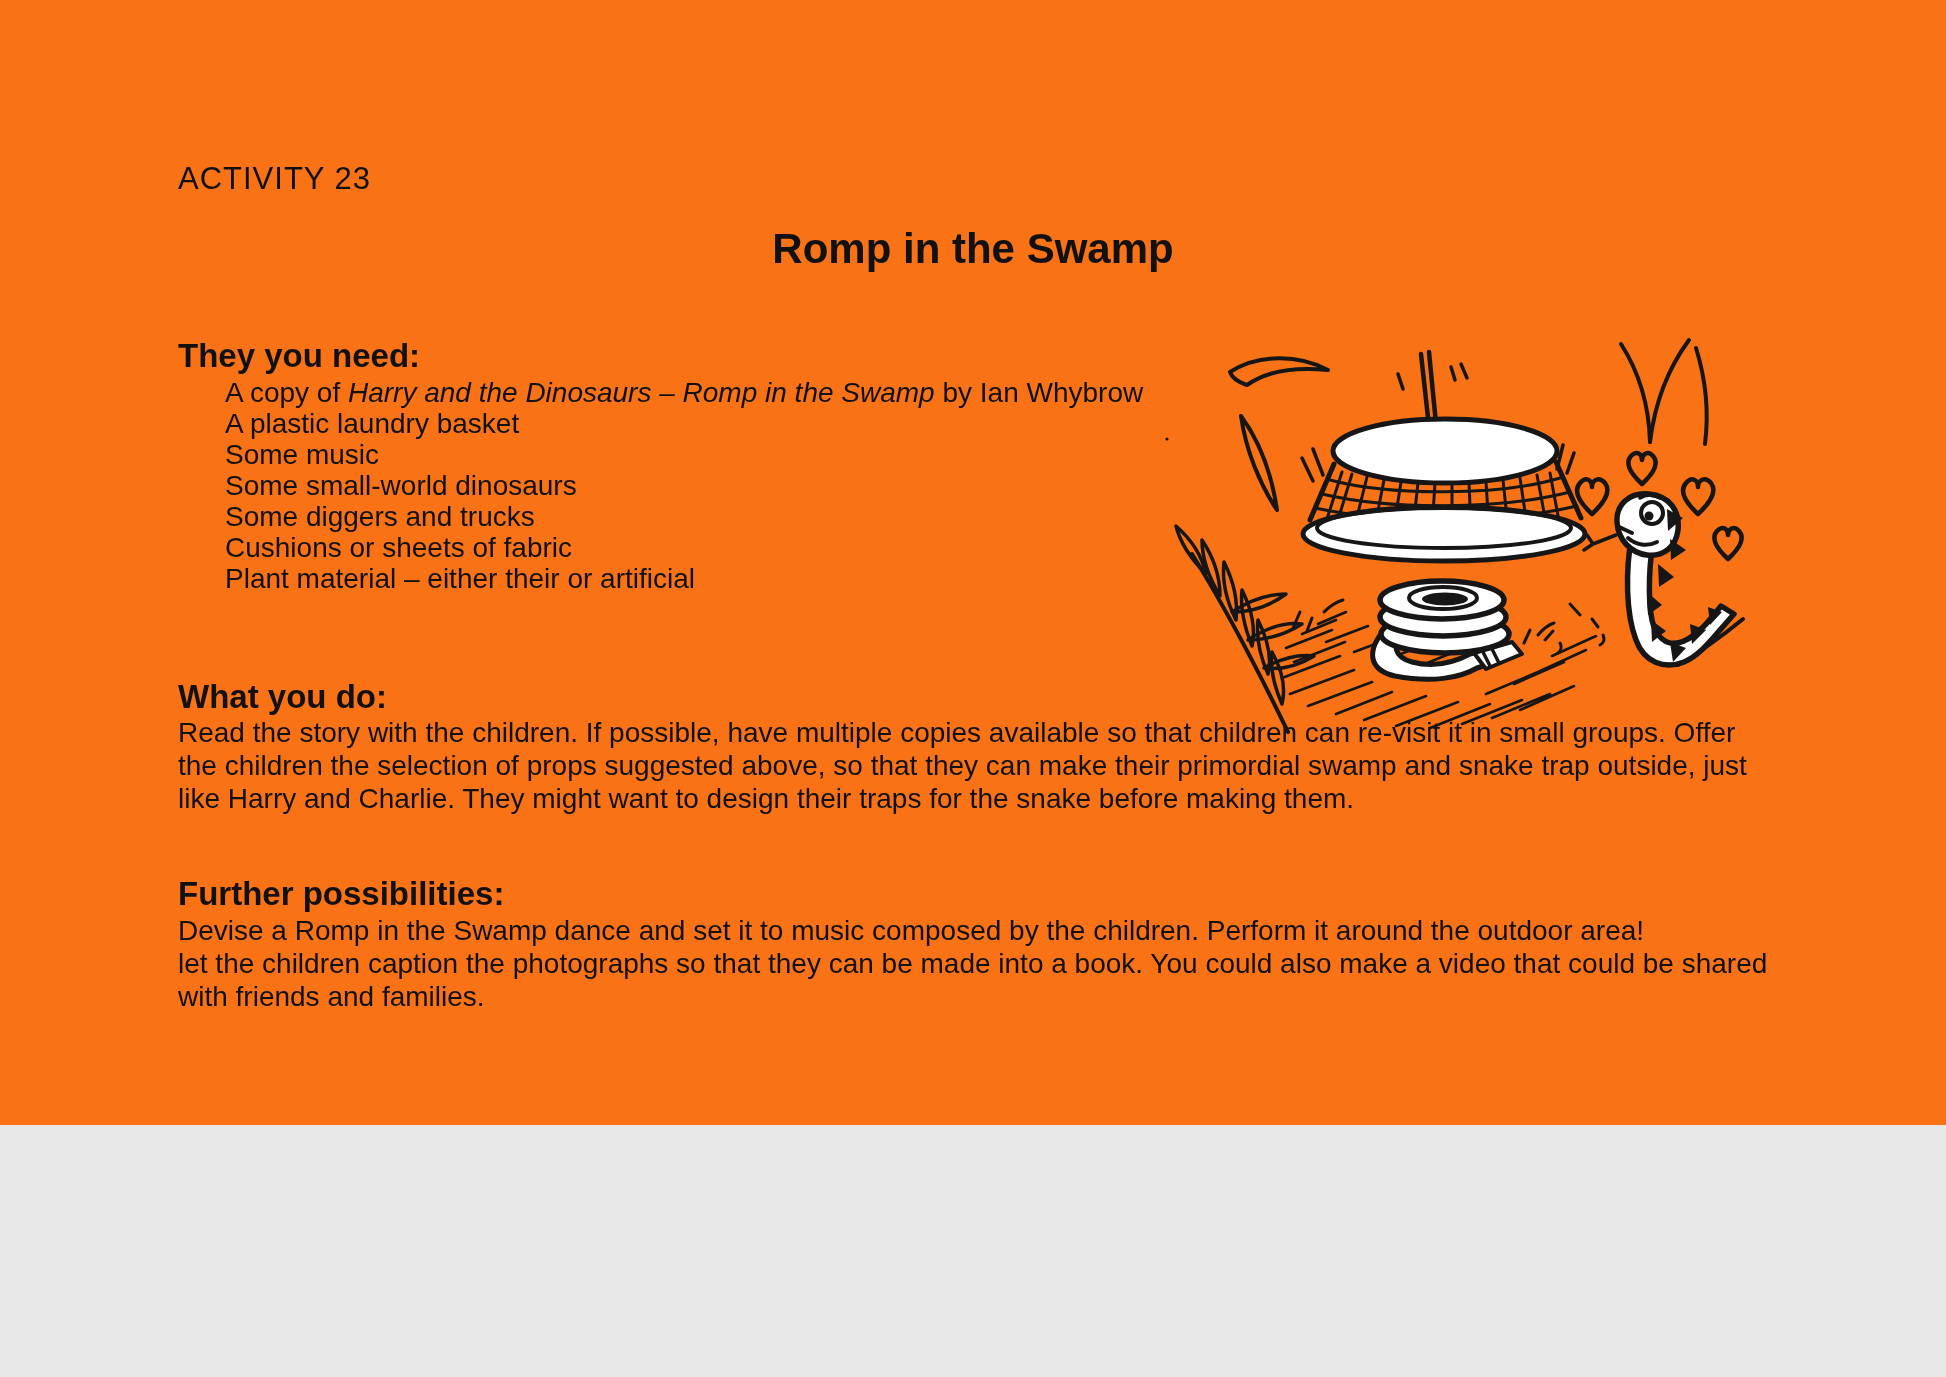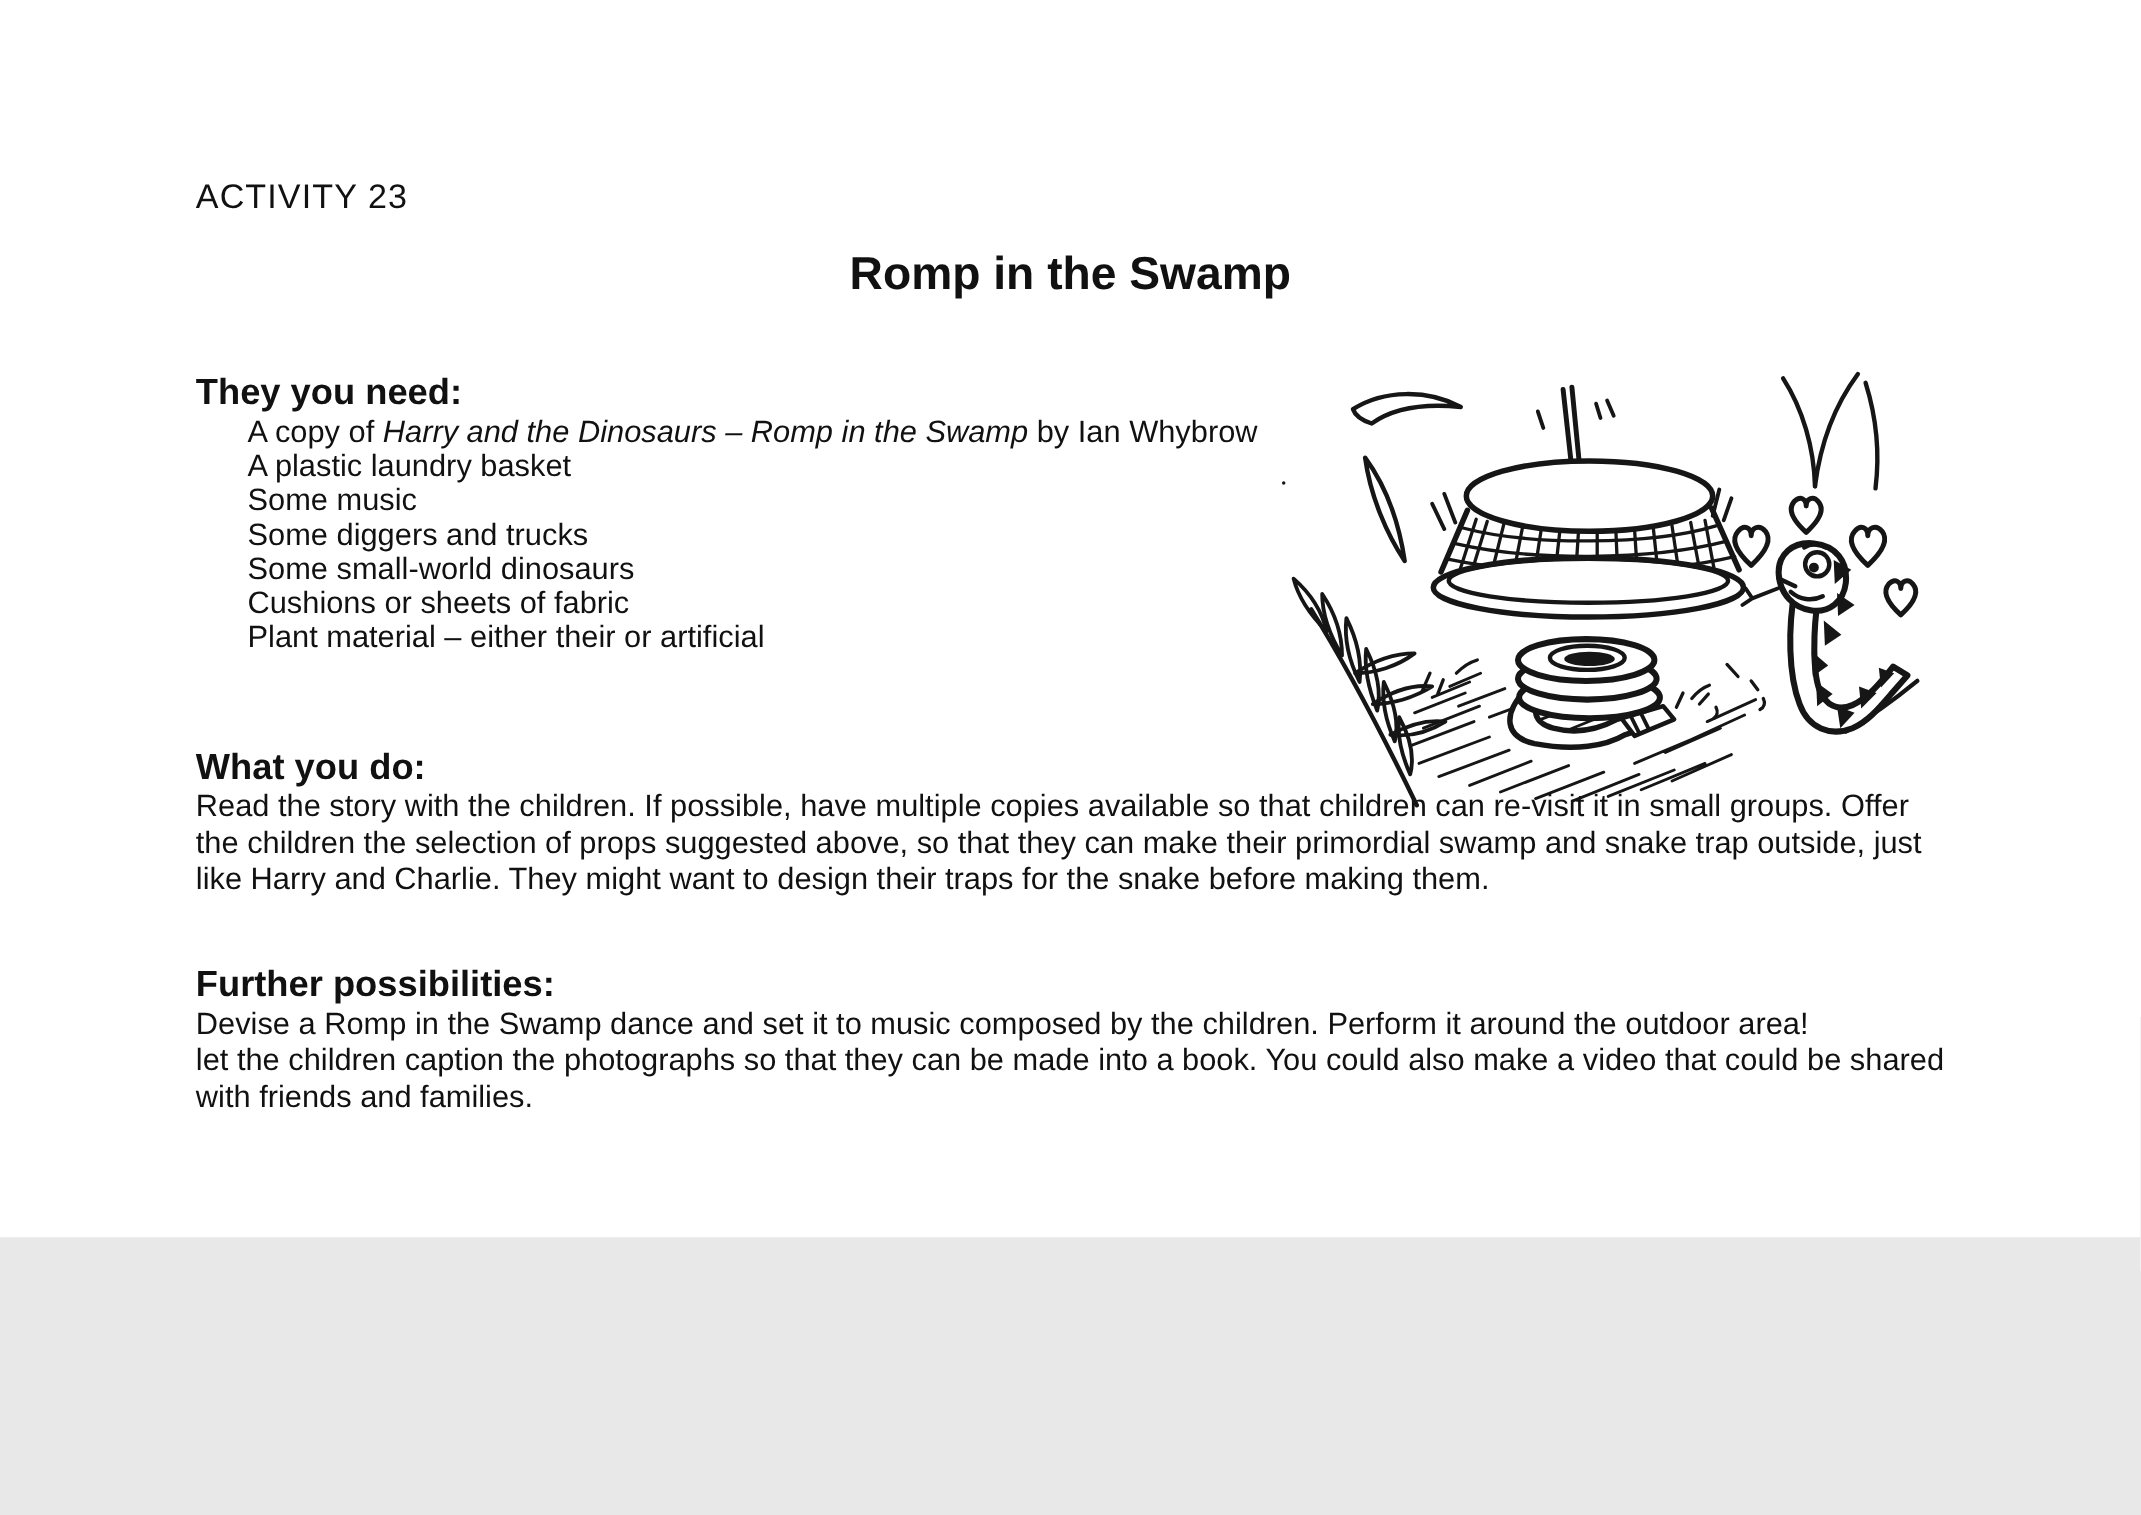--- a/index.html
+++ b/index.html
@@ -1,17 +1,17 @@
 <!DOCTYPE html>
 <html><head>
 <meta charset="utf-8">
 <style>
   html,body{margin:0;padding:0;background:#e8e8e8;}
   .page{
-    position:relative;width:1946px;height:1125px;background:#ffffff;
+    position:relative;width:1946px;height:1125px;background:#f97316;
     font-family:"Liberation Sans",sans-serif;color:#111;overflow:hidden;
   }
   .abs{position:absolute;}
   .activity-label{left:178px;top:163px;font-size:31px;line-height:1;letter-spacing:1px;}
   .doc-title{left:180px;top:228px;width:1586px;text-align:center;font-size:42px;line-height:1;font-weight:bold;}
   .sec-heading{font-size:33px;line-height:1;font-weight:bold;}
   .h-need{left:178px;top:339px;}
   .h-do{left:178px;top:680px;text-align:right;}
   .h-further{left:178px;top:877px;}
   .need-list{left:178px;top:377px;font-size:28px;margin-left:47px;}
@@ -33,22 +33,22 @@
   <div class="abs activity-label">ACTIVITY 23</div>
 
   <div class="abs doc-title">Romp in the Swamp</div>
 
   <div class="abs sec-heading h-need">They you need:</div>
 
   <div class="abs need-list">
     <div class="lline"><span>A copy of </span><em>Harry and the Dinosaurs – Romp in the Swamp</em><span> by Ian Whybrow</span></div>
     <div class="lline">A plastic laundry basket</div>
     <div class="lline">Some music</div>
+    <div class="lline">Some small-world dinosaurs</div>
     <div class="lline">Some diggers and trucks</div>
-    <div class="lline">Some small-world dinosaurs</div>
     <div class="lline">Cushions or sheets of fabric</div>
     <div class="lline">Plant material – either their or artificial</div>
   </div>
 
   <div class="abs sec-heading h-do">What you do:</div>
   <div class="abs para p-do">
     <div class="pline">Read the story with the children. If possible, have multiple copies available so that children can re-visit it in small groups. Offer</div>
     <div class="pline">the children the selection of props suggested above, so that they can make their primordial swamp and snake trap outside, just</div>
     <div class="pline">like Harry and Charlie. They might want to design their traps for the snake before making them.</div>
   </div>

